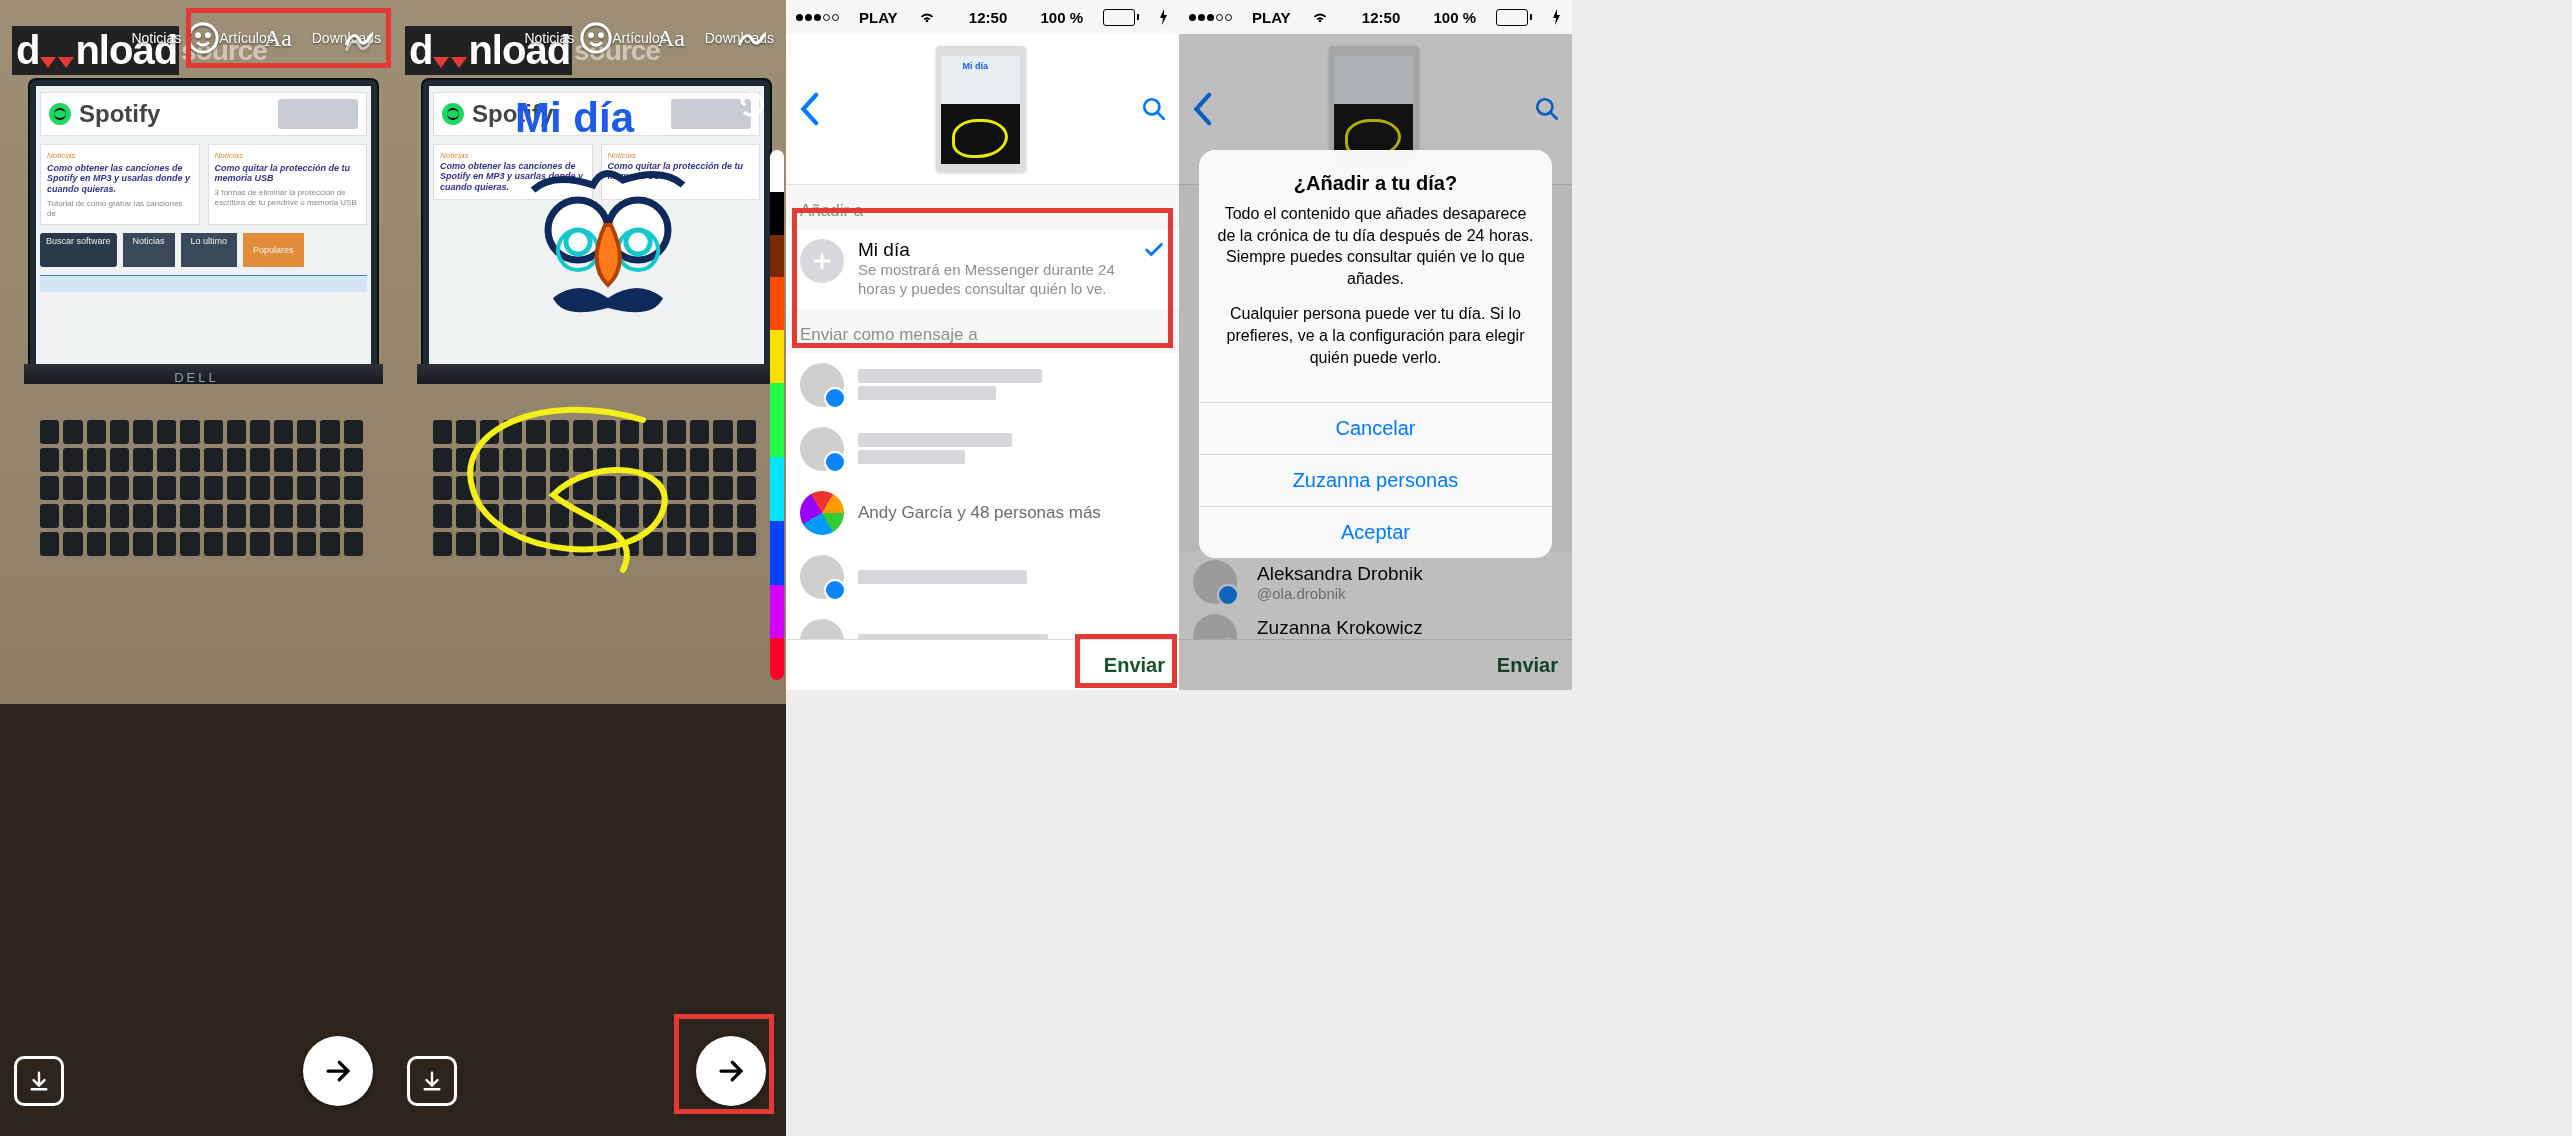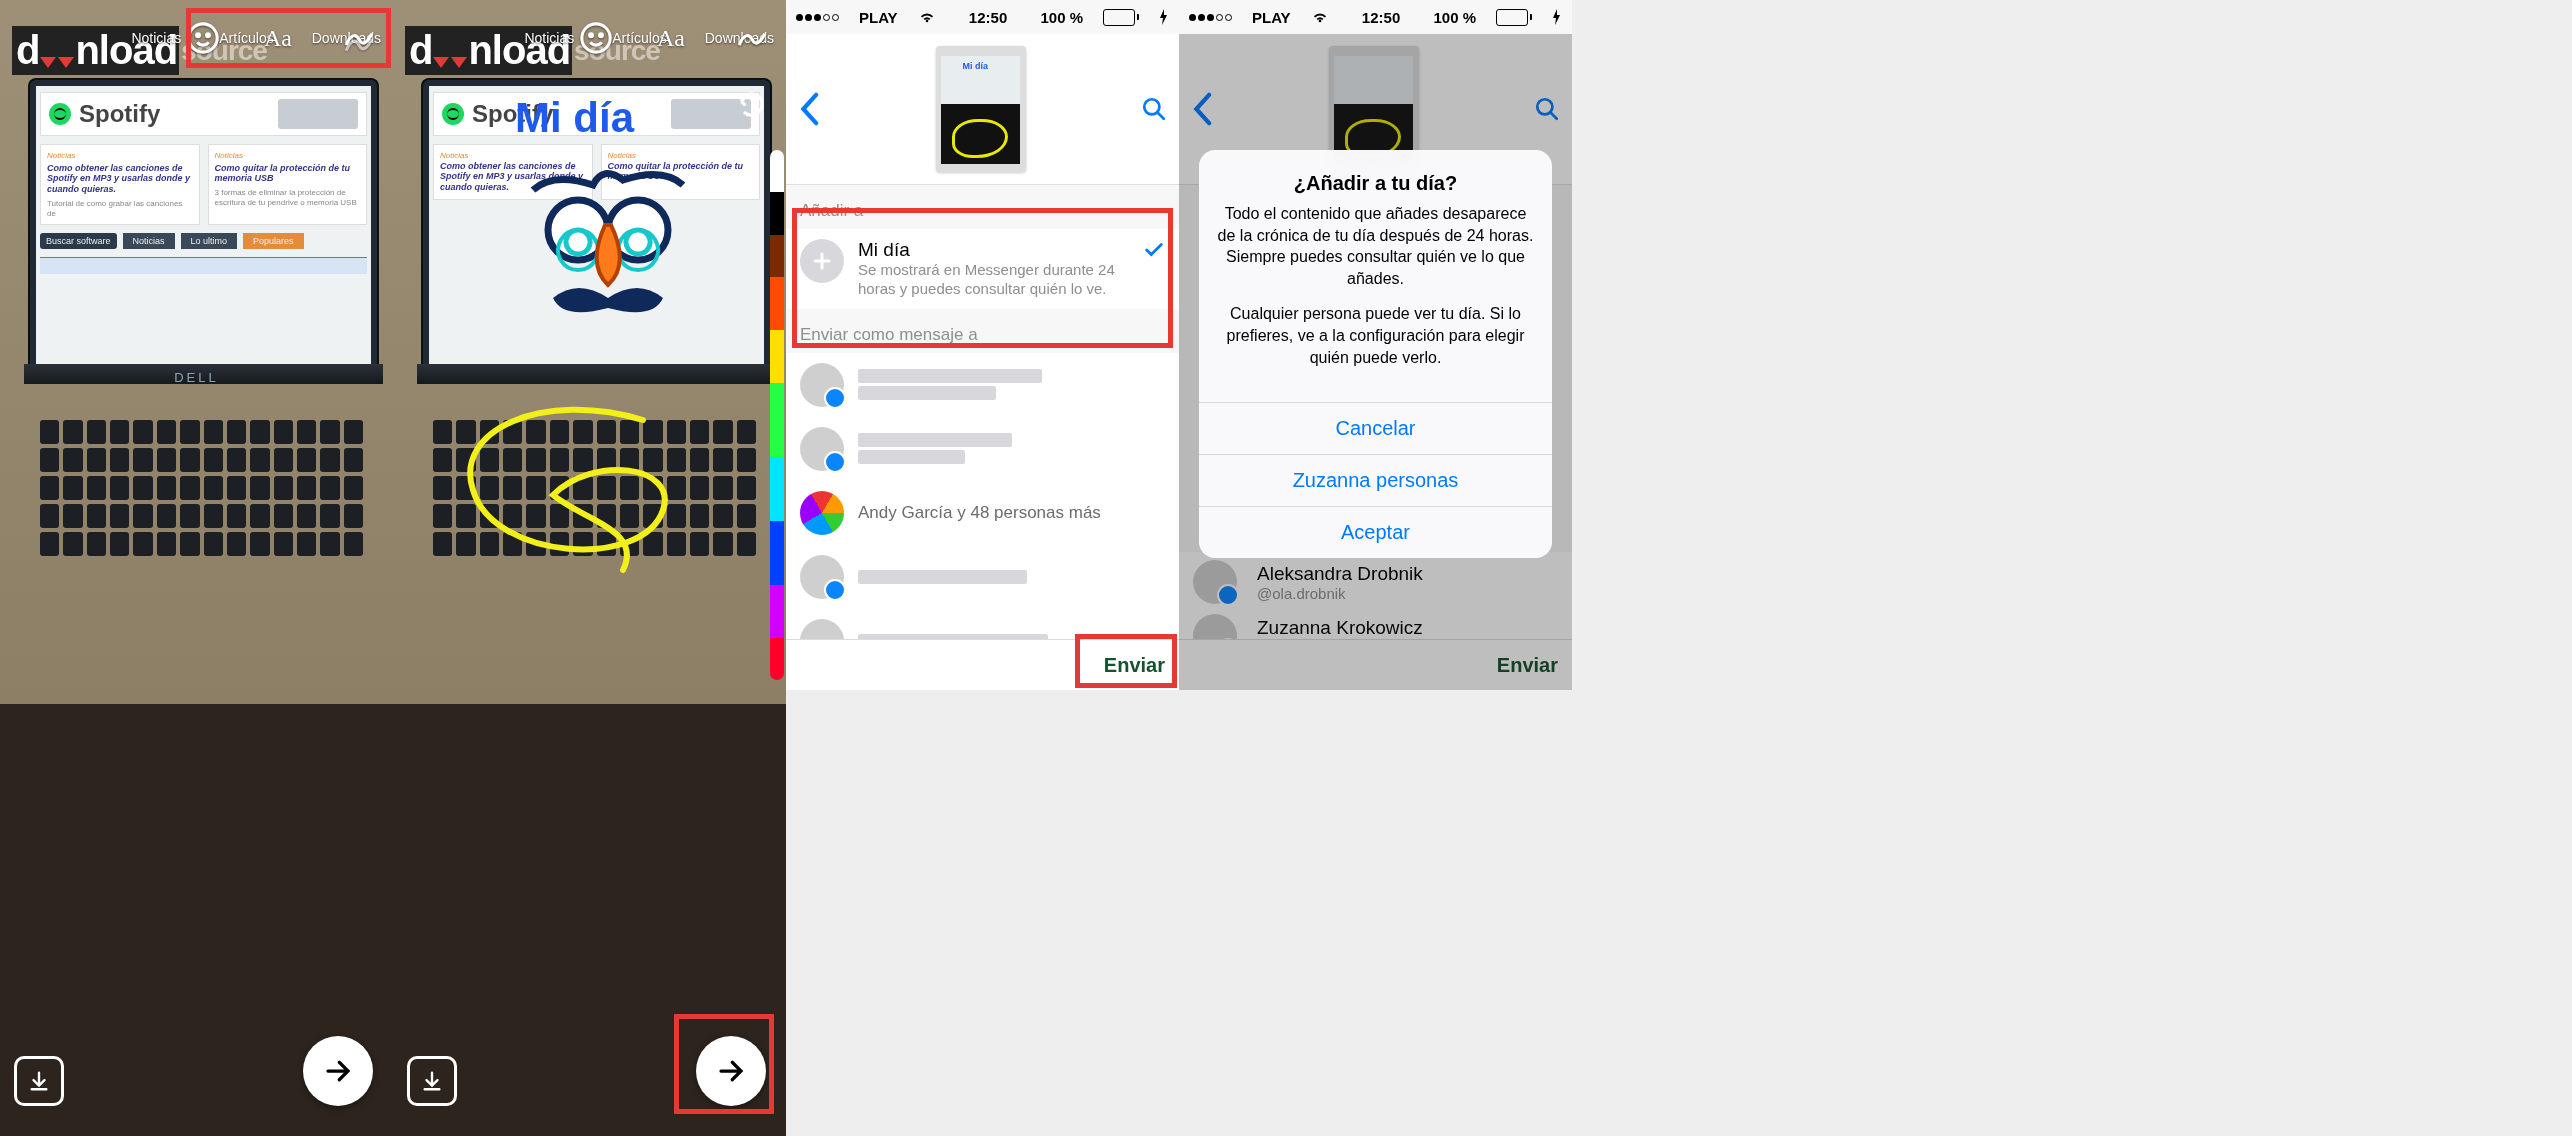--- a/index.html
+++ b/index.html
@@ -118,21 +118,21 @@
           <div class="sc-col">
             <div style="color:#e28c3c;font-size:8px;margin-bottom:2px;">Noticias</div>
             <b>Como quitar la protección de tu memoria USB</b>
             <div style="color:#888;font-style:normal;margin-top:4px;font-size:8px;">3 formas de eliminar la protección de escritura de tu pendrive o memoria USB</div>
           </div>
         </div>
         <div style="display:flex;gap:6px;margin-top:8px;font-size:9px;color:#eee;">
           <span style="background:#2a3a4a;padding:3px 6px;border-radius:3px;">Buscar software</span>
           <span style="background:#394959;padding:3px 10px;">Noticias</span>
           <span style="background:#394959;padding:3px 10px;">Lo ultimo</span>
-          <span style="background:#e28c3c;padding:3px 10px;">Populares</span>
+          <span style="background:#e28c3c;padding:12px 10px;">Populares</span>
         </div>
         <div style="height:16px;background:#d4e6f6;margin-top:8px;border-top:1px solid #3387d6;"></div>
       </div>
       <div class="laptop-hinge"></div>
       <div style="position:absolute;left:50%;top:370px;transform:translateX(-50%);color:#8fa2b5;font-size:13px;letter-spacing:3px;">DELL</div>
       <div class="keys">
       <div></div>
             <div></div>
             <div></div>
             <div></div>

